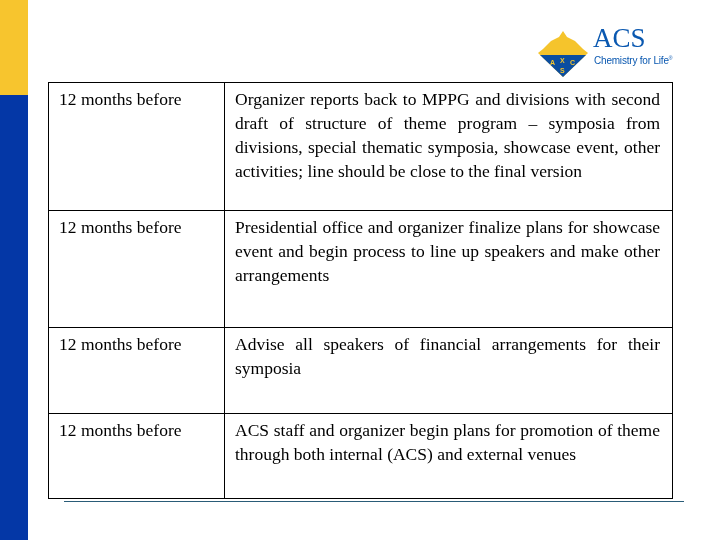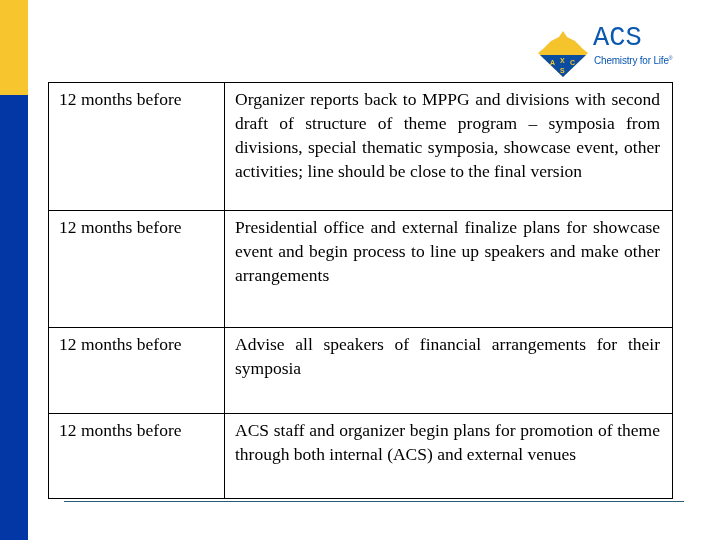--- a/index.html
+++ b/index.html
@@ -1,21 +1,21 @@
 <!DOCTYPE html>
 <html><head>
 <meta charset="utf-8">
 <style>
   html, body { margin:0; padding:0; }
   body { width:720px; height:540px; position:relative; background:#ffffff; overflow:hidden;
          font-family:"Liberation Serif", "DejaVu Serif", serif; color:#000; }
   .sidebar-yellow { position:absolute; left:0; top:0; width:28px; height:95px; background:#F7C52E; }
   .sidebar-blue { position:absolute; left:0; top:95px; width:28px; height:445px; background:#0437A6; }
   .logo { position:absolute; left:535px; top:27px; width:160px; height:52px; }
-  .logo-text-main { position:absolute; left:58px; top:-4px; font-family:Liberation Mono, monospace;
+  .logo-text-main { position:absolute; left:58px; top:-4px; font-family:Liberation Serif, serif;
         font-size:27px; color:#0A58B0; letter-spacing:0px; }
   .logo-text-sub { position:absolute; left:59px; top:28px; font-family:"Liberation Sans","DejaVu Sans",sans-serif;
         font-size:10px; color:#0A58B0; letter-spacing:-0.2px; white-space:nowrap; }
   .logo-mark { position:absolute; left:0; top:0; width:56px; height:52px; }
   table.sched { position:absolute; left:48px; top:82px; width:625px; border-collapse:collapse; }
   table.sched td { border:1.5px solid #000; vertical-align:top; font-size:17.5px; line-height:24px; }
   td.when { width:155px; text-align:left; padding:4px 10px 0 10px; white-space:nowrap; }
   td.what { padding:4px 12px 0 10px; text-align:justify; }
   tr.r1 td { height:123px; }
   tr.r2 td { height:112px; }
@@ -43,21 +43,21 @@
 </div>
 
 <table class="sched">
   <tbody>
       <tr class="r1">
     <td class="when">12 months before</td>
     <td class="what">Organizer reports back to MPPG and divisions with second draft of structure of theme program – symposia from divisions, special thematic symposia, showcase event, other activities; line should be close to the final version</td>
   </tr>
   <tr class="r2">
     <td class="when">12 months before</td>
-    <td class="what">Presidential office and external finalize plans for showcase event and begin process to line up speakers and make other arrangements</td>
+    <td class="what">Presidential office and organizer finalize plans for showcase event and begin process to line up speakers and make other arrangements</td>
   </tr>
   <tr class="r3">
     <td class="when">12 months before</td>
     <td class="what">Advise all speakers of financial arrangements for their symposia</td>
   </tr>
   <tr class="r4">
     <td class="when">12 months before</td>
     <td class="what">ACS staff and organizer begin plans for promotion of theme through both internal (ACS) and external venues</td>
   </tr>
 </tbody>

